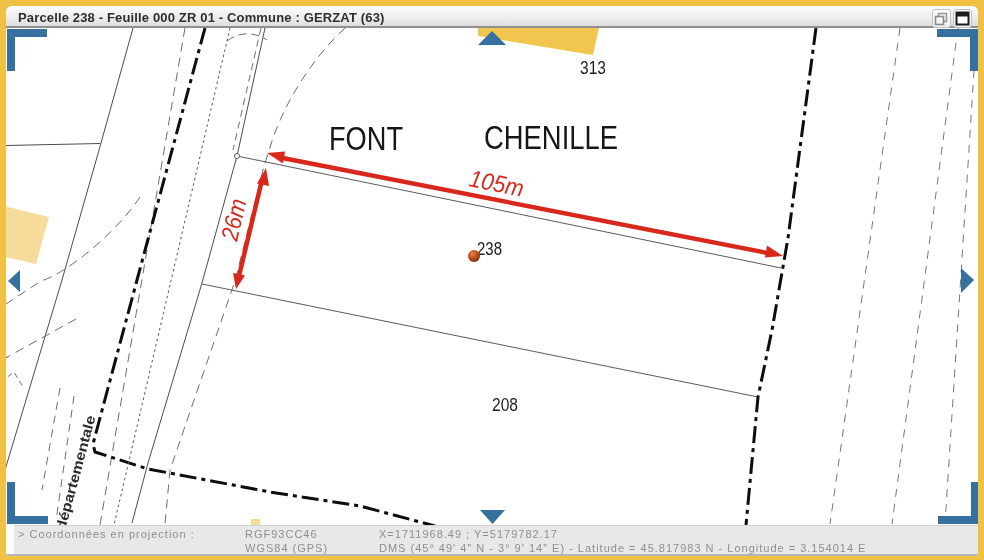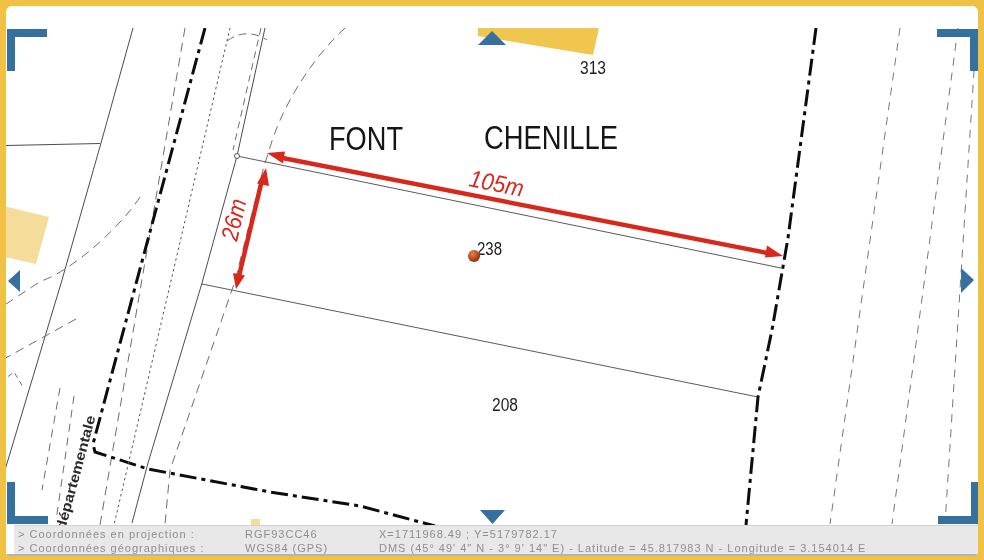--- a/index.html
+++ b/index.html
@@ -21,20 +21,38 @@
   #statusbar .c3{position:absolute;left:365px;}
   #botstrip{position:absolute;left:0;top:548px;width:972px;height:2px;background:#b4b4b4;}
   .btn{position:absolute;top:3px;width:17px;height:17px;background:linear-gradient(#fff,#eee);
        border:1px solid #c0c0c0;border-radius:3px;}
 </style>
 </head>
 <body>
 
 <div id="widget">
 
+  <div id="titlebar">
+
+    <div id="titletext">Parcelle 238 - Feuille 000 ZR 01 - Commune : GERZAT (63)</div>
+
+    <div class="btn" style="left:926px;">
+      <svg width="17" height="17" viewBox="0 0 17 17">
+        <rect x="5.5" y="3.5" width="8" height="8" fill="none" stroke="#9a9a9a" stroke-width="1.6"></rect>
+        <rect x="2.5" y="6.5" width="8" height="8" fill="#f5f5f5" stroke="#8a8a8a" stroke-width="1.6"></rect>
+      </svg>
+    </div>
+
+    <div class="btn" style="left:947px;">
+      <svg width="17" height="17" viewBox="0 0 17 17">
+        <rect x="2.5" y="2.5" width="12" height="12" fill="#fff" stroke="#1c1c1c" stroke-width="2"></rect>
+        <rect x="2" y="2" width="13" height="4.5" fill="#1c1c1c"></rect>
+      </svg>
+    </div>
+  </div>
 
   <div id="mapwrap">
   <svg width="972" height="497" viewBox="6 28 972 497">
     <defs>
       <radialGradient id="dotg" cx="38%" cy="32%" r="70%">
         <stop offset="0%" stop-color="#e8824a"></stop>
         <stop offset="55%" stop-color="#bf4f1d"></stop>
         <stop offset="100%" stop-color="#7e3410"></stop>
       </radialGradient>
     </defs>
@@ -137,20 +155,19 @@
 
   <div id="statusbar">
 
     <div class="row" style="top:2px;">
       <span class="c1">&gt; Coordonnées en projection :</span>
       <span class="c2">RGF93CC46</span>
       <span class="c3">X=1711968.49 ; Y=5179782.17</span>
     </div>
 
     <div class="row" style="top:16px;">
-      <span class="c1">&gt; Coordonnées géographiques :</span>
       <span class="c2">WGS84 (GPS)</span>
       <span class="c3">DMS (45° 49' 4" N - 3° 9' 14" E) - Latitude = 45.817983 N - Longitude = 3.154014 E</span>
     </div>
   </div>
 
   <div id="botstrip"></div>
 </div>
 
 </body></html>

